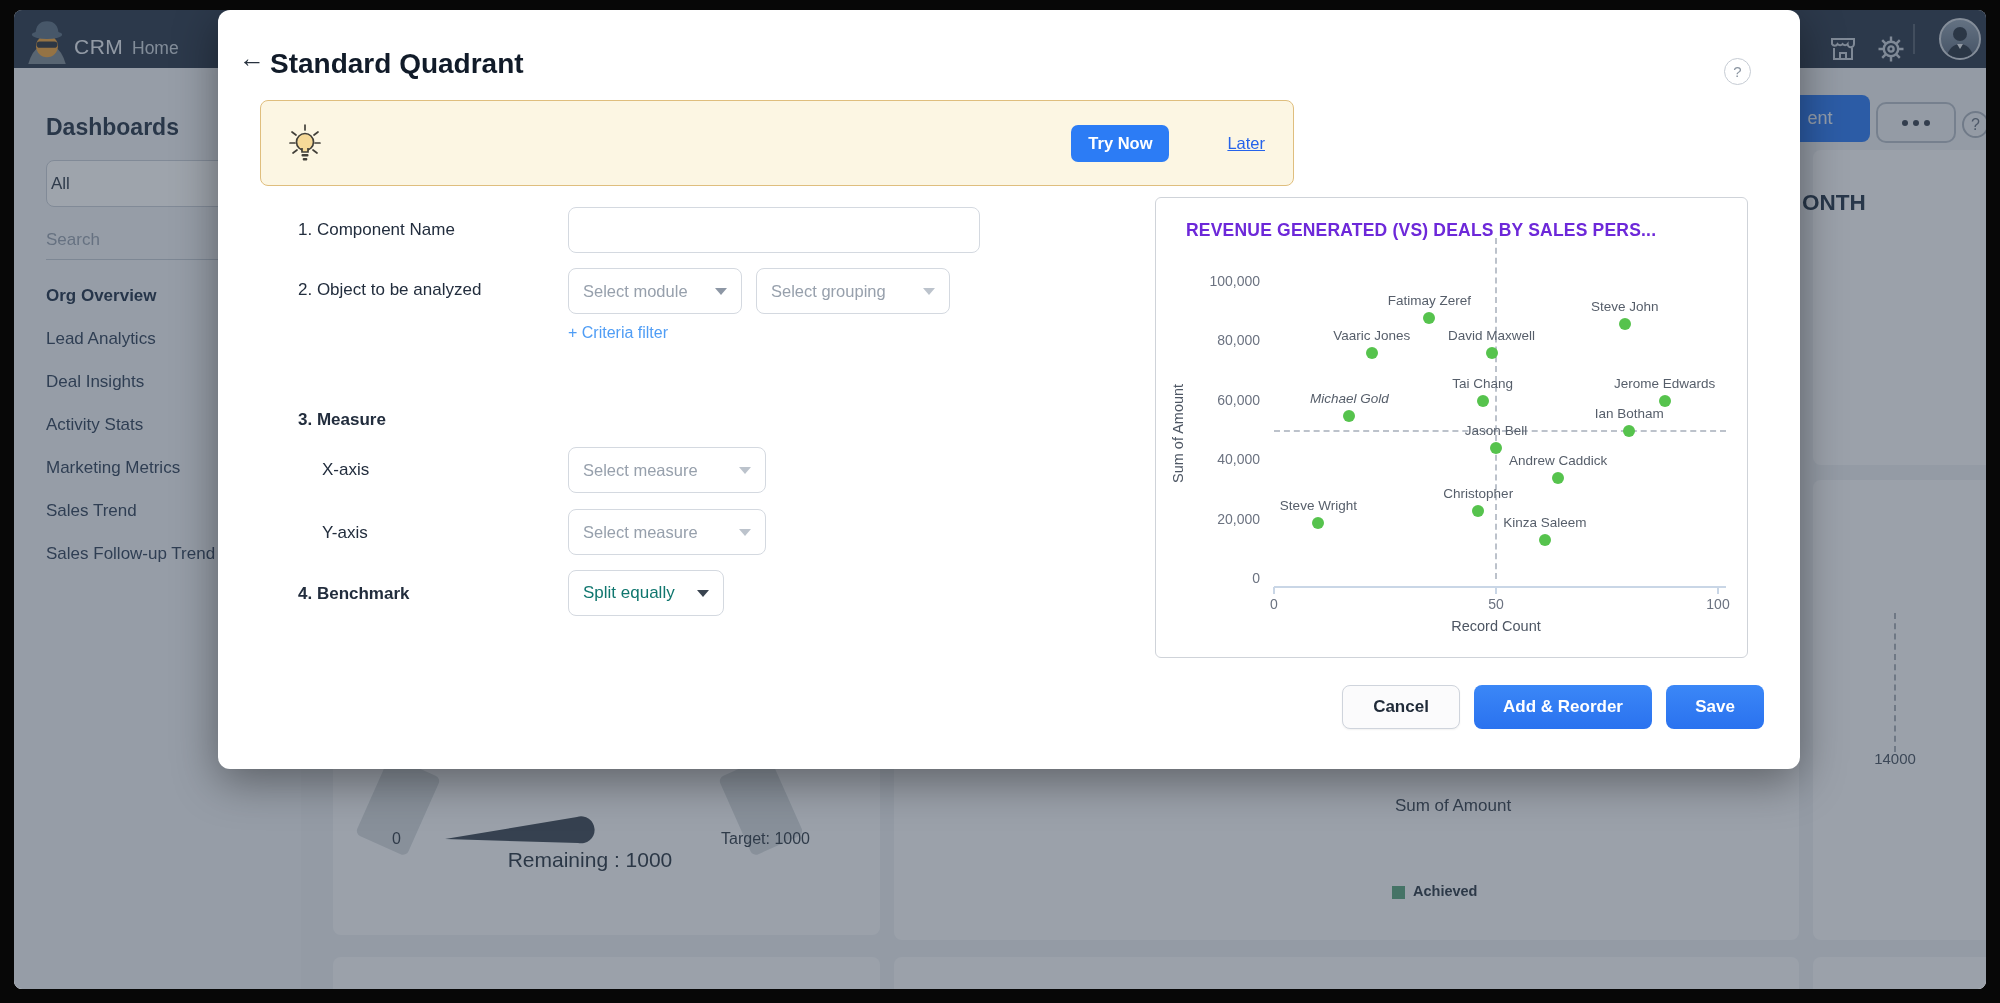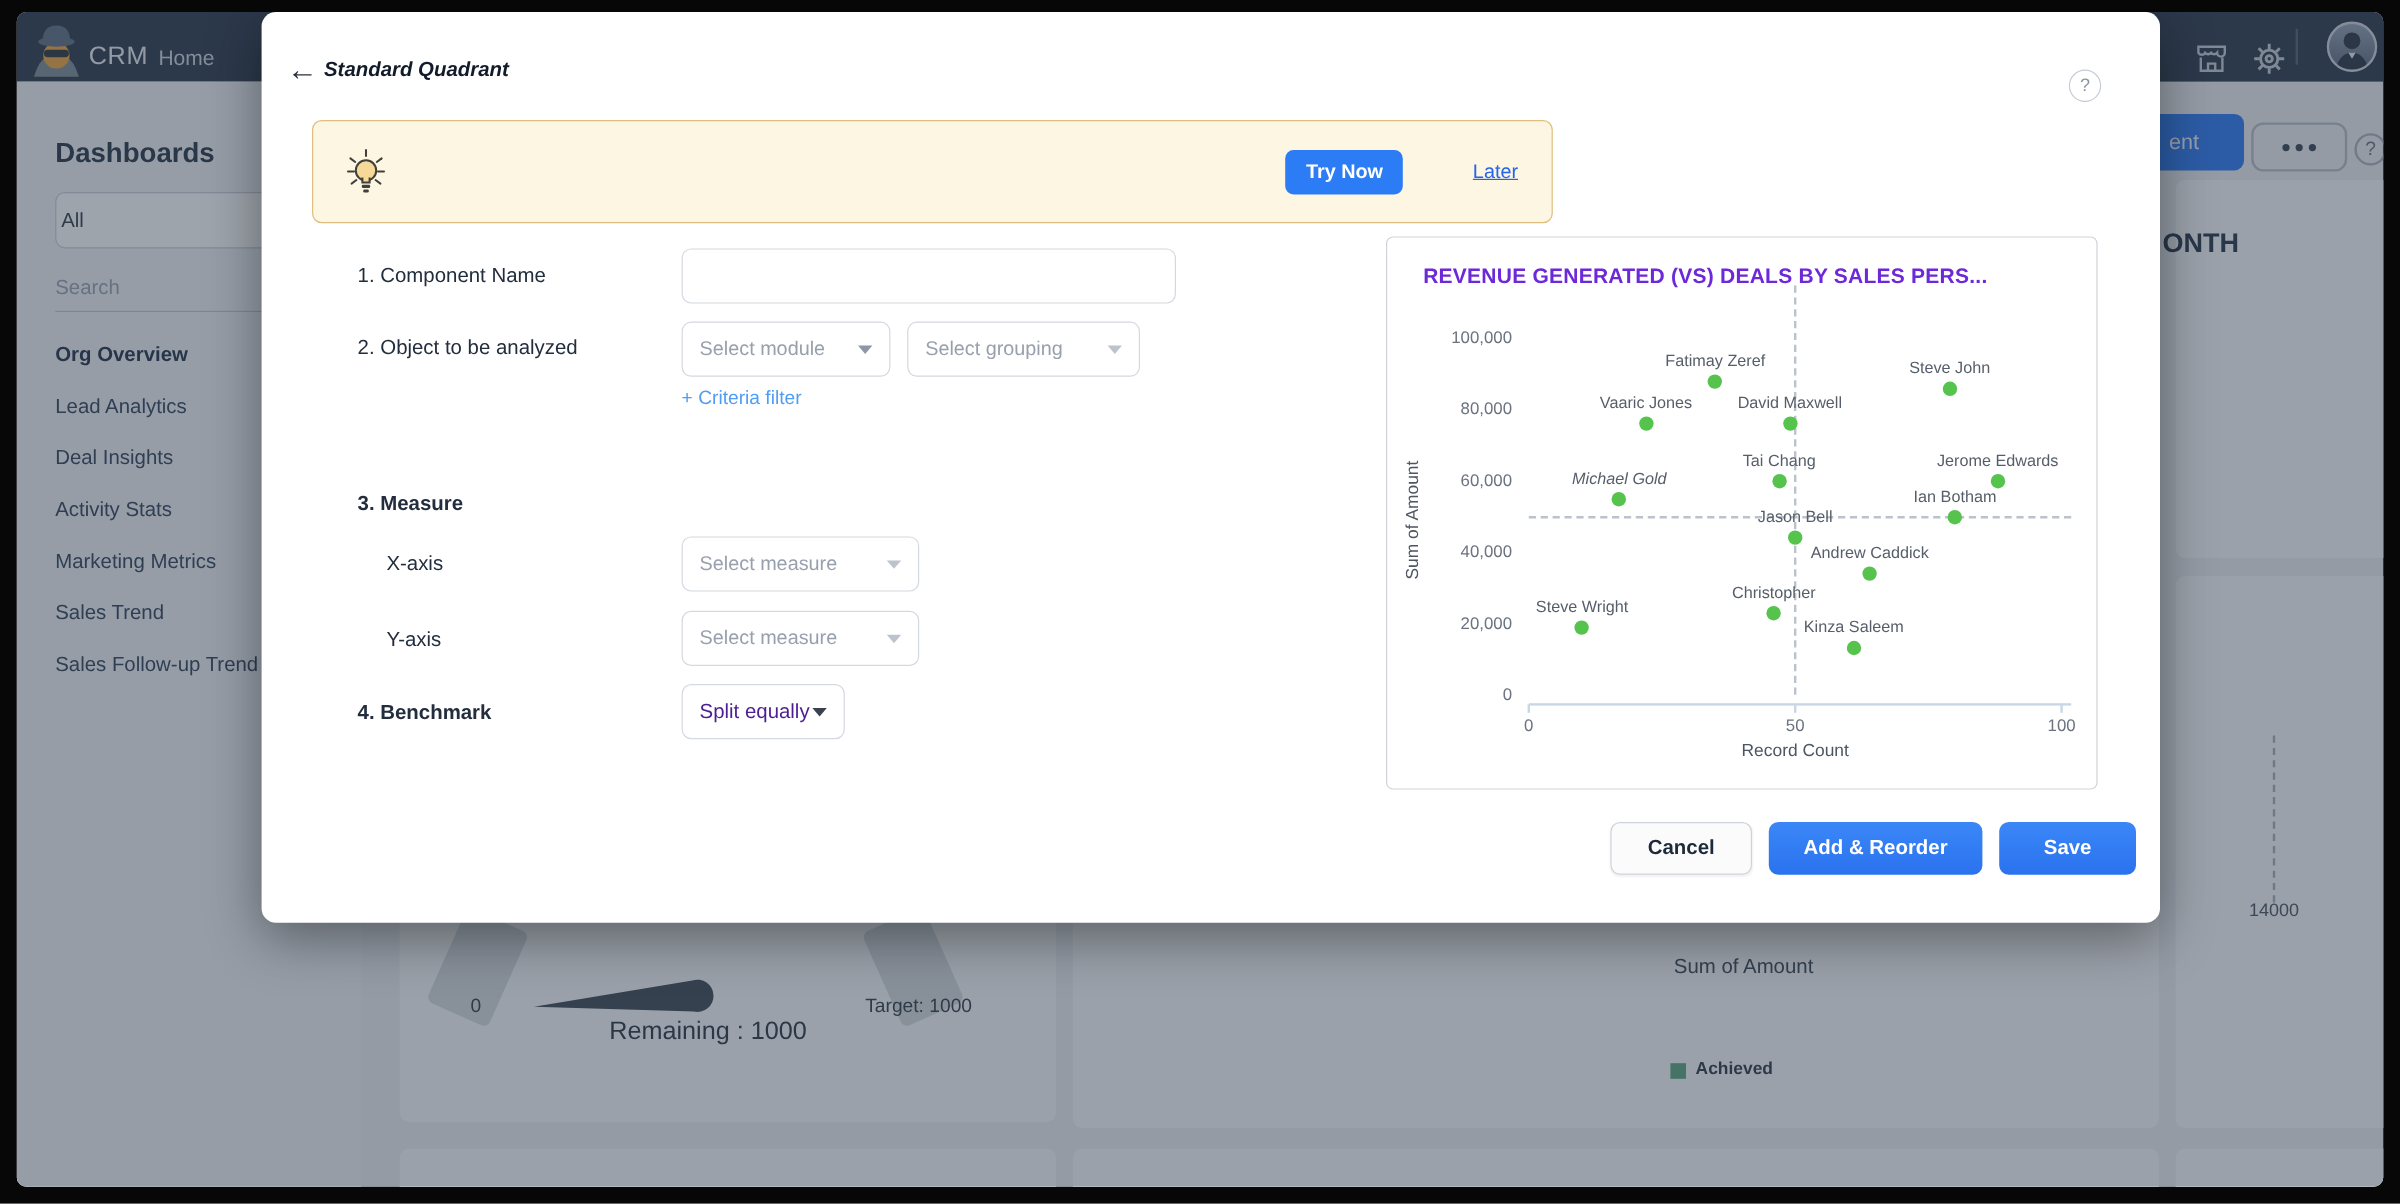--- a/index.html
+++ b/index.html
@@ -38,21 +38,21 @@
   .gauge-wedge { width:56px; height:86px; background:#d7dade; border-radius:6px; z-index:1; }
   .gauge-min { left:378px; top:820px; font-size:16px; color:#333d49; z-index:1; }
   .gauge-target { left:646px; top:820px; width:150px; text-align:right; font-size:16px; color:#333d49; z-index:1; }
   .gauge-remaining { left:426px; top:838px; width:300px; text-align:center; font-size:21px; color:#2c3744; z-index:1; }
 
   .dim { left:0; top:0; width:1972px; height:979px; background:rgba(44,56,75,0.46); z-index:5; }
 
   
   .modal { left:204px; top:0; width:1582px; height:759px; background:#fff; border-radius:12px; box-shadow:0 12px 45px rgba(0,0,0,.4); z-index:10; }
   .m-back { left:18px; top:32px; width:32px; height:32px; font-size:26px; color:#27313e; display:flex; align-items:center; justify-content:center; }
-  .m-title { left:52px; top:38px; font-size:17px; font-weight:bold; color:#111b29;font-style:italic; }
+  .m-title { left:52px; top:38px; font-size:28px; font-weight:bold; color:#111b29; }
   .m-help { left:1506px; top:48px; width:27px; height:27px; border-radius:50%; border:1.5px solid #c6ccd4; color:#8b95a1; font-size:15px; display:flex; align-items:center; justify-content:center; }
 
   .banner { left:42px; top:90px; width:1034px; height:86px; background:#fcf6e3; border:1.5px solid #dfbe7e; border-radius:8px; display:flex; align-items:center; padding:0 28px 0 26px; gap:22px; }
   .banner-text { font-size:16.5px; color:#35322b; }
   .try-btn { margin-left:auto; width:98px; height:37px; background:#2c7cf5; border-radius:7px; color:#fff; font-size:16.5px; font-weight:600; display:flex; align-items:center; justify-content:center; }
   .later-link { margin-left:36px; font-size:16.5px; color:#2563eb; text-decoration:underline; }
 
   .f-label { left:80px; font-size:17px; color:#222d3d; }
   .f-sub { left:104px; font-size:17px; color:#222d3d; }
   .f-bold { font-weight:bold; }
@@ -224,21 +224,21 @@
       <span>Select measure</span>
         <span class="caret light"></span>
     </div>
     <div class="abs f-sub" style="top:513px;">Y-axis</div>
     <div class="abs dd" style="left:350px; top:499px; width:198px; height:46px;">
       <span>Select measure</span>
         <span class="caret light"></span>
     </div>
 
     <div class="abs f-label f-bold" style="top:574px;">4. Benchmark</div>
-    <div class="abs dd" style="left:350px; top:560px; width:136px; height:46px; color:#4c1d95; font-size:17px;">
+    <div class="abs dd" style="left:350px; top:560px; width:156px; height:46px; color:#0f766e; font-size:17px;">
       <span>Split equally</span>
         <span class="caret dark"></span>
     </div>
 
     <div class="abs panel">
       <div class="abs p-title">REVENUE GENERATED (VS) DEALS BY SALES PERS...</div>
       <div class="abs p-ylab">Sum of Amount</div>
       <div class="abs dash-v" style="left: 339px;"></div>
       <div class="abs dash-h" style="top: 231.5px;"></div>
       <div class="abs axis-x"></div>
@@ -284,15 +284,15 @@
           <div class="abs dot" style="left: 156.4px; top: 318.57px; background: rgb(86, 195, 77);"></div>
           <div class="abs dot-label" style="left: 162.4px; top: 299.57px;">Steve Wright</div>
           <div class="abs dot" style="left: 382.84px; top: 336.39px; background: rgb(86, 195, 77);"></div>
           <div class="abs dot-label" style="left: 388.84px; top: 317.39px;">Kinza Saleem</div>
         </div>
       <div class="abs p-xlab">Record Count</div>
     </div>
 
     <div class="abs btn ghost" style="left:1124px; top:675px; width:118px;">Cancel</div>
     <div class="abs btn blue" style="left:1256px; top:675px; width:178px;">Add &amp; Reorder</div>
-    <div class="abs btn blue" style="left:1448px; top:675px; width:114px;">Save</div>
+    <div class="abs btn blue" style="left:1448px; top:675px; width:98px;">Save</div>
   </div>
 </div>
 
 </body></html>

